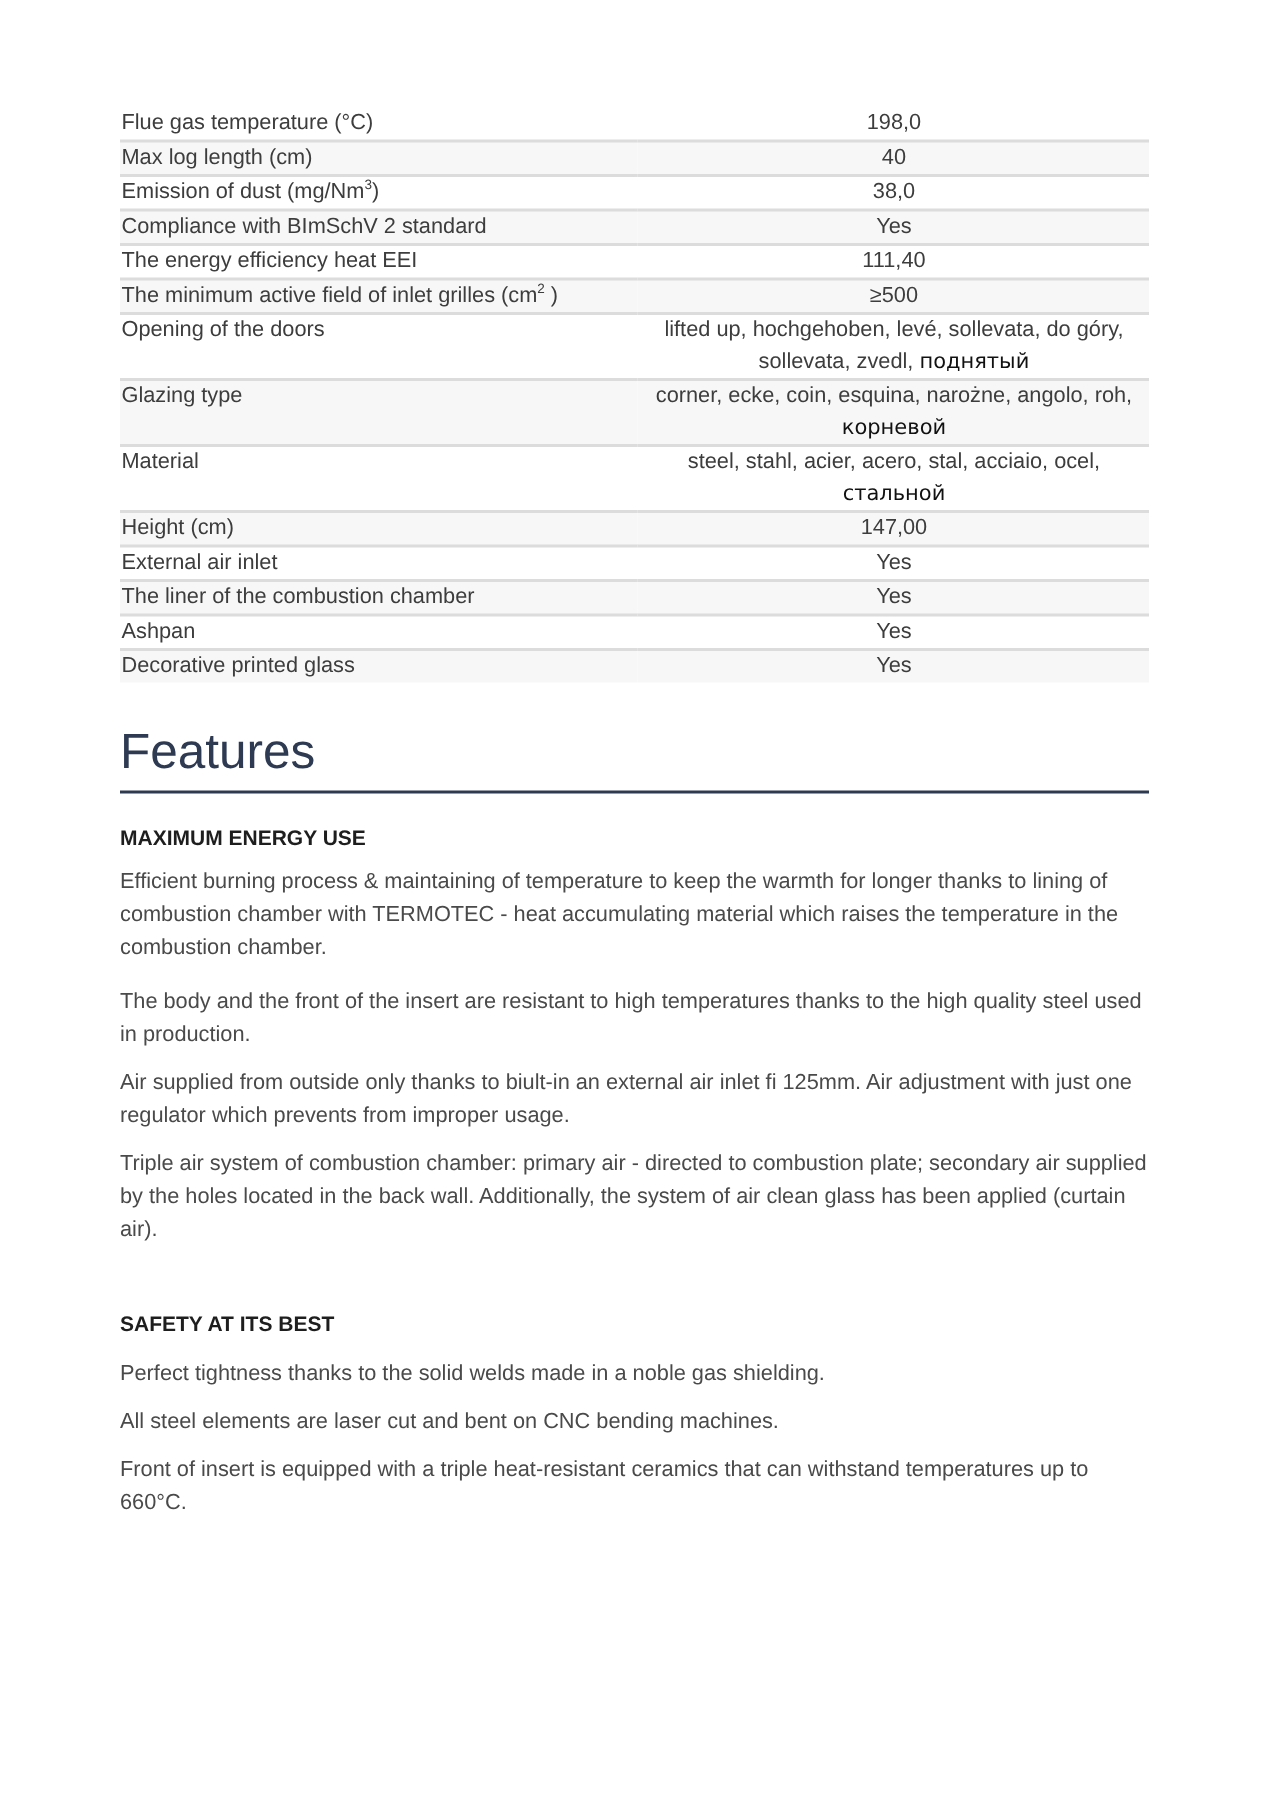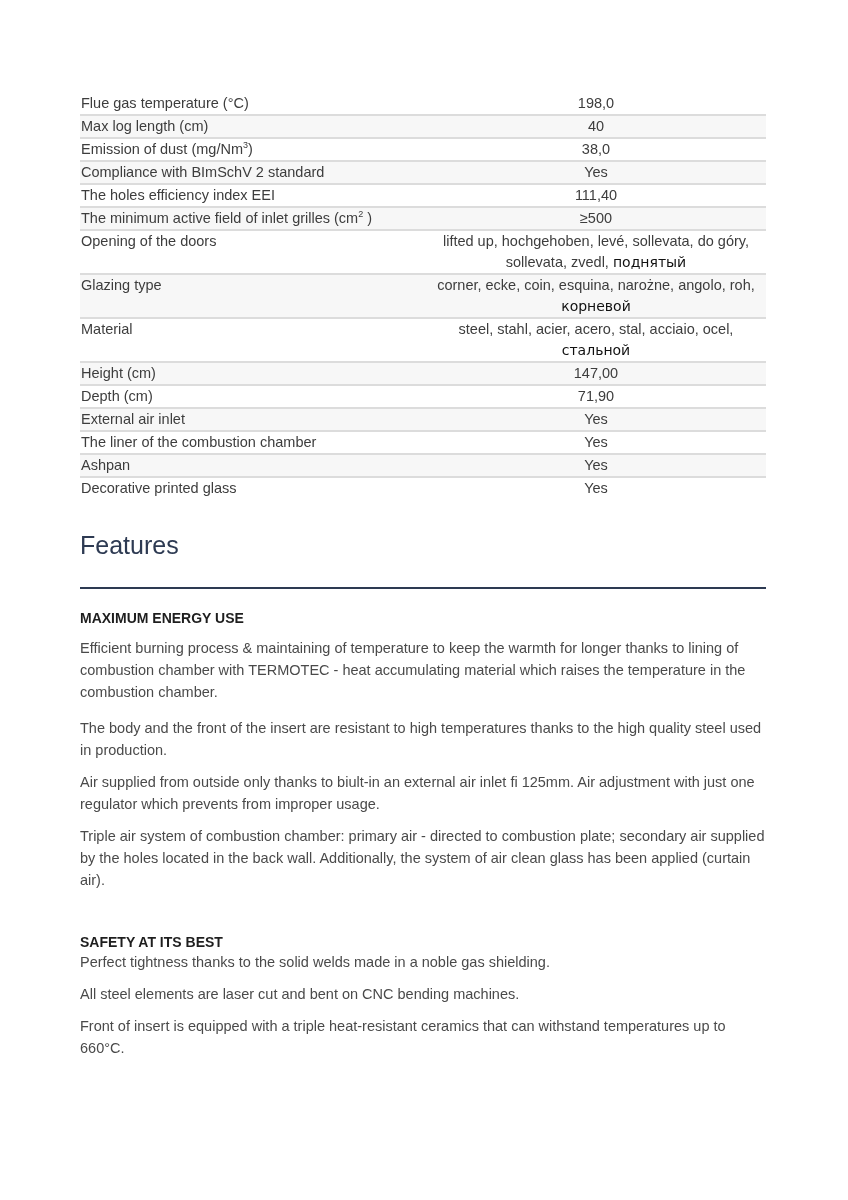--- a/index.html
+++ b/index.html
@@ -1,27 +1,27 @@
 <!DOCTYPE html>
 <html><head>
 <meta charset="utf-8">
 <style>
   html, body { margin: 0; padding: 0; background: #ffffff; }
   body { width: 848px; height: 1200px; position: relative; font-family: "Liberation Sans", sans-serif; color: #3a3a3a; }
-  .page { position: absolute; left: 80px; top: 93px; width: 686px; }
+  .page { position: absolute; left: 80px; top: 72px; width: 686px; }
   table.specs { width: 686px; border-collapse: collapse; font-size: 14.5px; color: #3d3d3d; }
   table.specs tr { border-bottom: 2px solid #dcdcdc; }
   table.specs tr:nth-child(even) { background: #f7f7f7; }
   table.specs tr:last-child { border-bottom: none; }
   table.specs td { padding: 0 0 0 1px; vertical-align: top; line-height: 21px; }
   table.specs td.label { width: 345px; }
   table.specs td.value { text-align: center; width: 341px; }
   .cyr { font-family: "DejaVu Sans", sans-serif; color: #111; font-size: 14px; }
   sup { font-size: 9px; line-height: 0; vertical-align: super; }
-  h2.section { font-size: 25px; font-weight: normal; color: #2d3a52; margin: 24px 0 0 0; line-height: 44px; padding-bottom: 20px; border-bottom: 2px solid #2d3a52; }
+  h2.section { font-size: 33px; font-weight: normal; color: #2d3a52; margin: 24px 0 0 0; line-height: 44px; padding-bottom: 4px; border-bottom: 2px solid #2d3a52; }
   h3.sub { font-size: 14px; font-weight: bold; color: #1e1e1e; margin: 0; line-height: 18px; }
   p.body { font-size: 14.5px; line-height: 22px; color: #4a4a4a; margin: 0; }
 </style>
 </head>
 <body>
 
 <div class="page">
   <table class="specs">
     <tbody>
       <tr>
@@ -34,21 +34,21 @@
         </tr>
       <tr>
           <td class="label"><span>Emission of dust (mg/Nm</span><sup>3</sup><span>)</span></td>
           <td class="value">38,0</td>
         </tr>
       <tr>
           <td class="label">Compliance with BImSchV 2 standard</td>
           <td class="value">Yes</td>
         </tr>
       <tr>
-          <td class="label">The holes efficiency index EEI</td>
+          <td class="label">The energy efficiency heat EEI</td>
           <td class="value">111,40</td>
         </tr>
       <tr>
           <td class="label"><span>The minimum active field of inlet grilles (cm</span><sup>2</sup><span> )</span></td>
           <td class="value">≥500</td>
         </tr>
       <tr>
           <td class="label">Opening of the doors</td>
           <td class="value"><span>lifted up, hochgehoben, levé, sollevata, do góry, sollevata, zvedl,</span> <span class="cyr">поднятый</span></td>
         </tr>
@@ -56,24 +56,20 @@
           <td class="label">Glazing type</td>
           <td class="value"><span>corner, ecke, coin, esquina, narożne, angolo, roh,</span> <span class="cyr">корневой</span></td>
         </tr>
       <tr>
           <td class="label">Material</td>
           <td class="value"><span>steel, stahl, acier, acero, stal, acciaio, ocel,</span> <span class="cyr">стальной</span></td>
         </tr>
       <tr>
           <td class="label">Height (cm)</td>
           <td class="value">147,00</td>
-        </tr>
-      <tr>
-          <td class="label">Depth (cm)</td>
-          <td class="value">71,90</td>
         </tr>
       <tr>
           <td class="label">External air inlet</td>
           <td class="value">Yes</td>
         </tr>
       <tr>
           <td class="label">The liner of the combustion chamber</td>
           <td class="value">Yes</td>
         </tr>
       <tr>
@@ -92,17 +88,17 @@
   <div style="margin-top:20px">
     <h3 class="sub">MAXIMUM ENERGY USE</h3>
     <p class="body" style="margin-top:10px">Efficient burning process &amp; maintaining of temperature to keep the warmth for longer thanks to lining of combustion chamber with TERMOTEC - heat accumulating material which raises the temperature in the combustion chamber.</p>
     <p class="body" style="margin-top:14px">The body and the front of the insert are resistant to high temperatures thanks to the high quality steel used in production.</p>
     <p class="body" style="margin-top:10px">Air supplied from outside only thanks to biult-in an external air inlet fi 125mm. Air adjustment with just one regulator which prevents from improper usage.</p>
     <p class="body" style="margin-top:10px">Triple air system of combustion chamber: primary air - directed to combustion plate; secondary air supplied by the holes located in the back wall. Additionally, the system of air clean glass has been applied (curtain air).</p>
   </div>
 
   <div style="margin-top:42px">
     <h3 class="sub">SAFETY AT ITS BEST</h3>
-    <p class="body" style="">Perfect tightness thanks to the solid welds made in a noble gas shielding.</p>
+    <p class="body" style="margin-top:14px">Perfect tightness thanks to the solid welds made in a noble gas shielding.</p>
     <p class="body" style="margin-top:10px">All steel elements are laser cut and bent on CNC bending machines.</p>
     <p class="body" style="margin-top:10px">Front of insert is equipped with a triple heat-resistant ceramics that can withstand temperatures up to 660°C.</p>
   </div>
 </div>
 
 </body></html>

